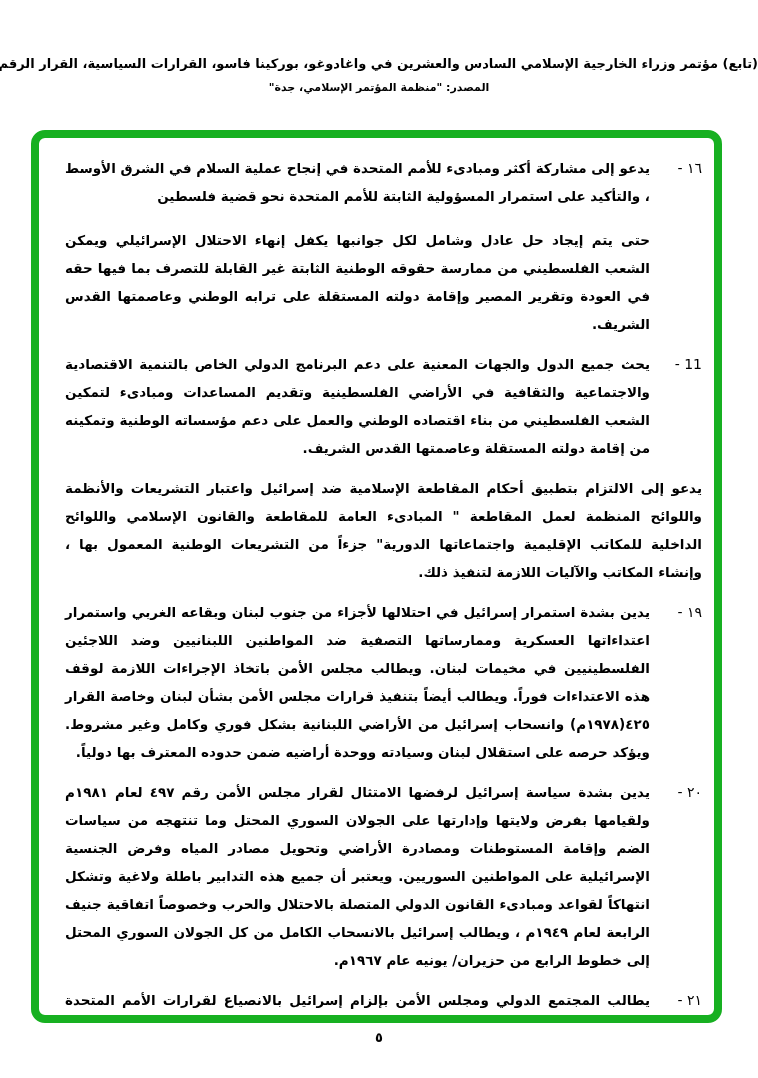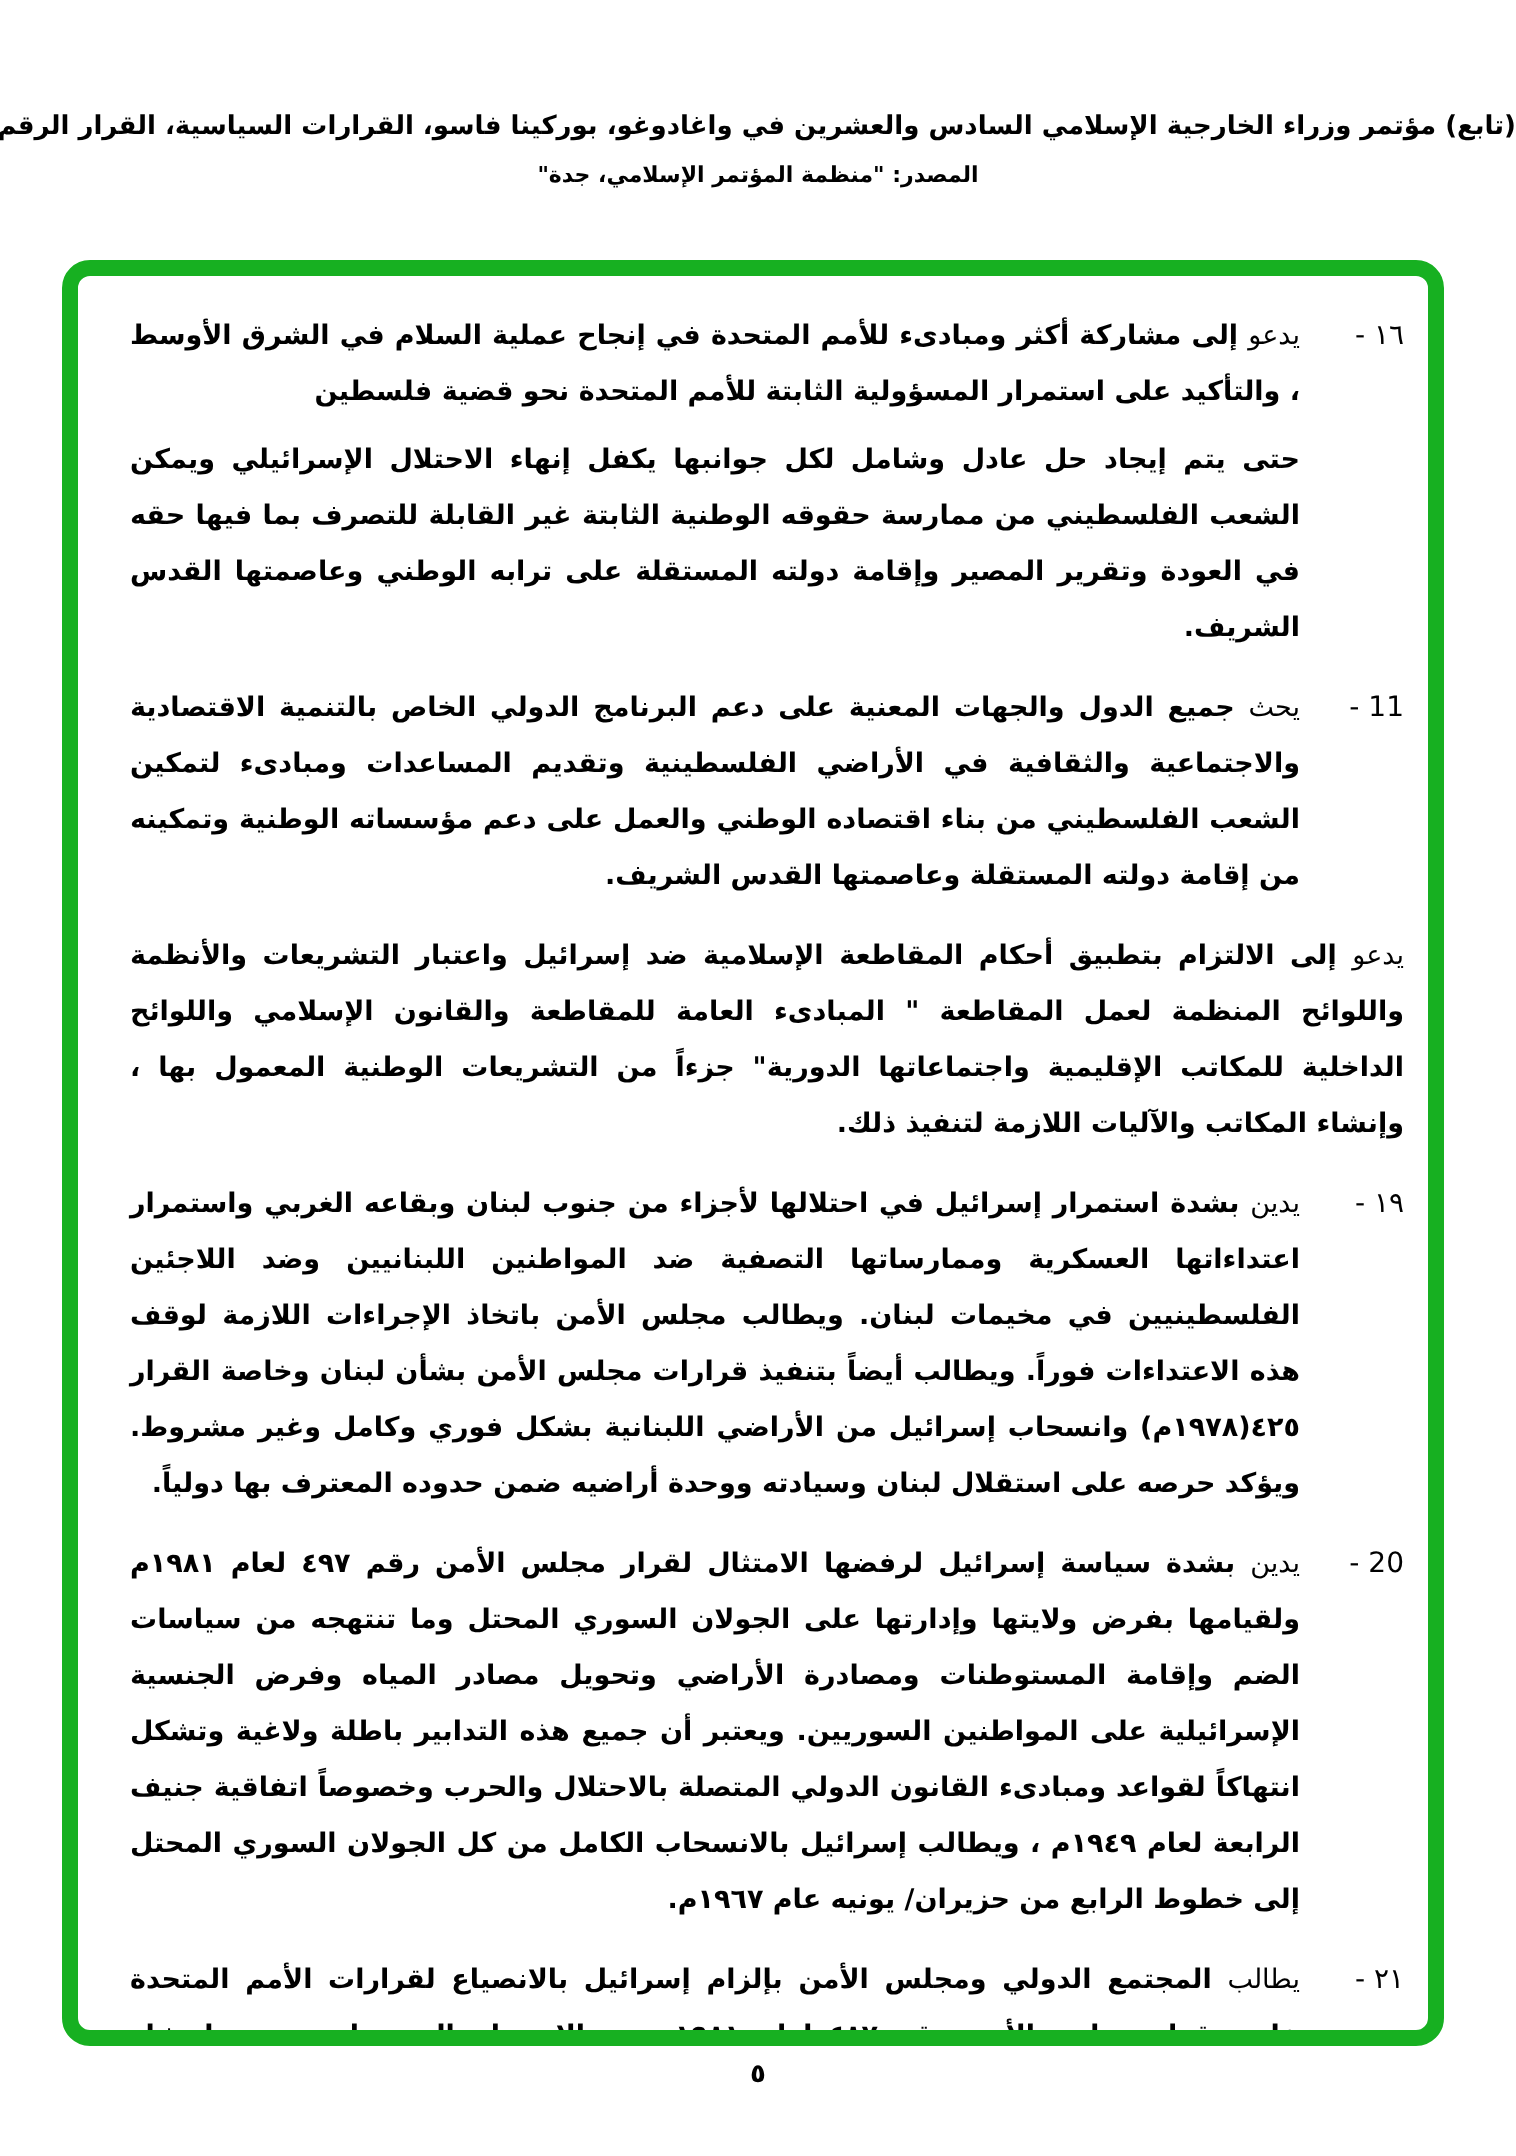--- a/index.html
+++ b/index.html
@@ -69,24 +69,24 @@
   }
   .para {
     margin: 0;
     font-size: 13.5px;
     font-weight: bold;
     line-height: 28px;
     text-align: justify;
     direction: rtl;
   }
   .para .lead {
-    font-weight: 400;
+    font-weight: 700;
   }
   .cont {
-    margin-top: 6px;
+    margin-top: 16px;
   }
   .page-footer {
     position: absolute;
     top: 1030px;
     left: 0;
     width: 758px;
     text-align: center;
     font-size: 13px;
     font-weight: bold;
   }
@@ -125,21 +125,21 @@
   </div>
 
   <div class="item">
     <div class="num">١٩ -</div>
     <div class="body">
       <p class="para"><span class="lead">يدين</span> <span class="rest">بشدة استمرار إسرائيل في احتلالها لأجزاء من جنوب لبنان وبقاعه الغربي واستمرار اعتداءاتها العسكرية وممارساتها التصفية ضد المواطنين اللبنانيين وضد اللاجئين الفلسطينيين في مخيمات لبنان. ويطالب مجلس الأمن باتخاذ الإجراءات اللازمة لوقف هذه الاعتداءات فوراً. ويطالب أيضاً بتنفيذ قرارات مجلس الأمن بشأن لبنان وخاصة القرار ٤٢٥(١٩٧٨م) وانسحاب إسرائيل من الأراضي اللبنانية بشكل فوري وكامل وغير مشروط. ويؤكد حرصه على استقلال لبنان وسيادته ووحدة أراضيه ضمن حدوده المعترف بها دولياً.</span></p>
     </div>
   </div>
 
   <div class="item">
-    <div class="num">20 -</div>
+    <div class="num">٢٠ -</div>
     <div class="body">
       <p class="para"><span class="lead">يدين</span> <span class="rest">بشدة سياسة إسرائيل لرفضها الامتثال لقرار مجلس الأمن رقم ٤٩٧ لعام ١٩٨١م ولقيامها بفرض ولايتها وإدارتها على الجولان السوري المحتل وما تنتهجه من سياسات الضم وإقامة المستوطنات ومصادرة الأراضي وتحويل مصادر المياه وفرض الجنسية الإسرائيلية على المواطنين السوريين. ويعتبر أن جميع هذه التدابير باطلة ولاغية وتشكل انتهاكاً لقواعد ومبادىء القانون الدولي المتصلة بالاحتلال والحرب وخصوصاً اتفاقية جنيف الرابعة لعام ١٩٤٩م ، ويطالب إسرائيل بالانسحاب الكامل من كل الجولان السوري المحتل إلى خطوط الرابع من حزيران/ يونيه عام ١٩٦٧م.</span></p>
     </div>
   </div>
 
   <div class="item">
     <div class="num">٢١ -</div>
     <div class="body">
       <p class="para"><span class="lead">يطالب</span> <span class="rest">المجتمع الدولي ومجلس الأمن بإلزام إسرائيل بالانصياع لقرارات الأمم المتحدة خاصة قرار مجلس الأمن رقم ٤٨٧ لعام ١٩٨١م ، وبالانضمام إلى معاهدة عدم انتشار الأسلحة النووية، وبتنفيذ قرارات الجمعية العامة والوكالة الدولية للطاقة الذرية الداعية إلى إخضاع جميع المنشآت النووية الإسرائيلية لنظام الضمانات الشاملة للوكالة، وضرورة إعلان إسرائيل نبذ التسلح النووي وتقديم بيان كامل عن قدراتها ومخزونها من الأسلحة والمواد النووية إلى كل من مجلس الأمن والوكالة الدولية للطاقة الذرية باعتبار أن تلك خطوات لابد منها من أجل</span></p>
     </div>

